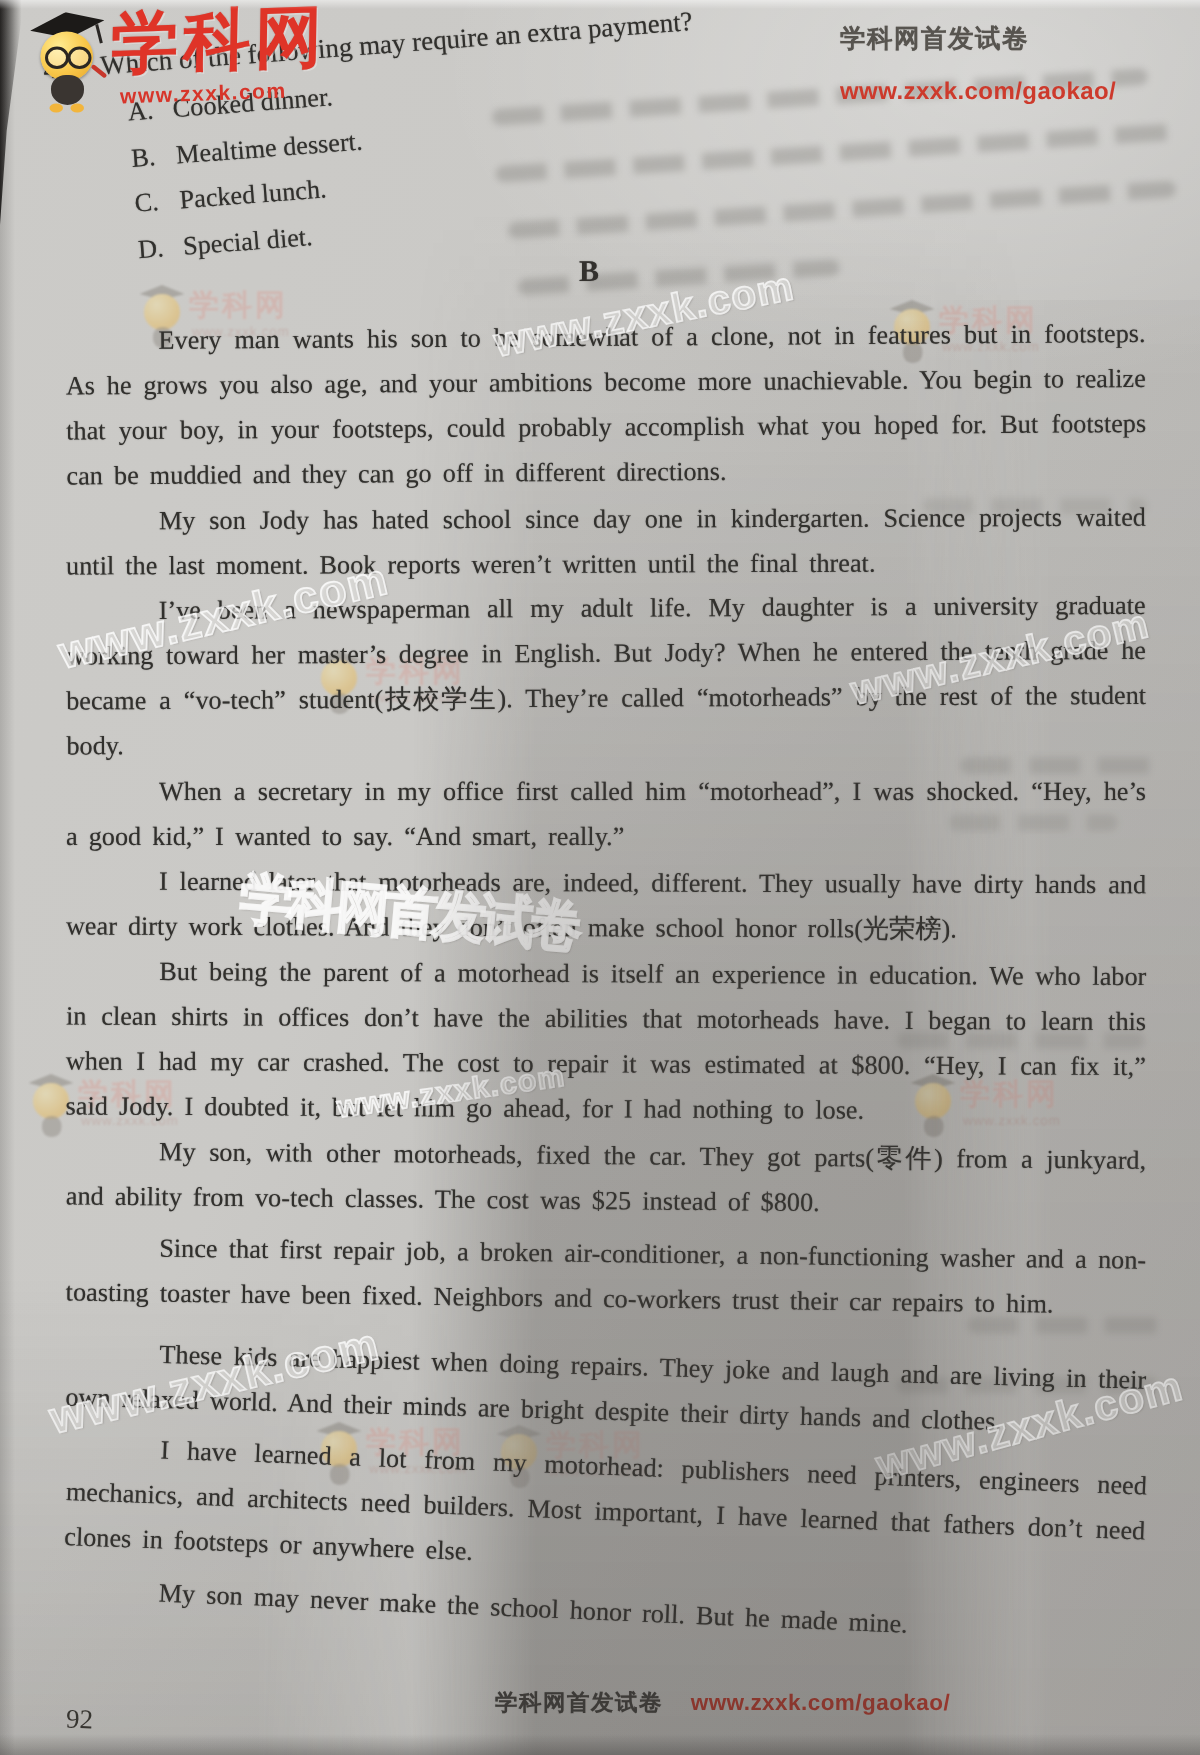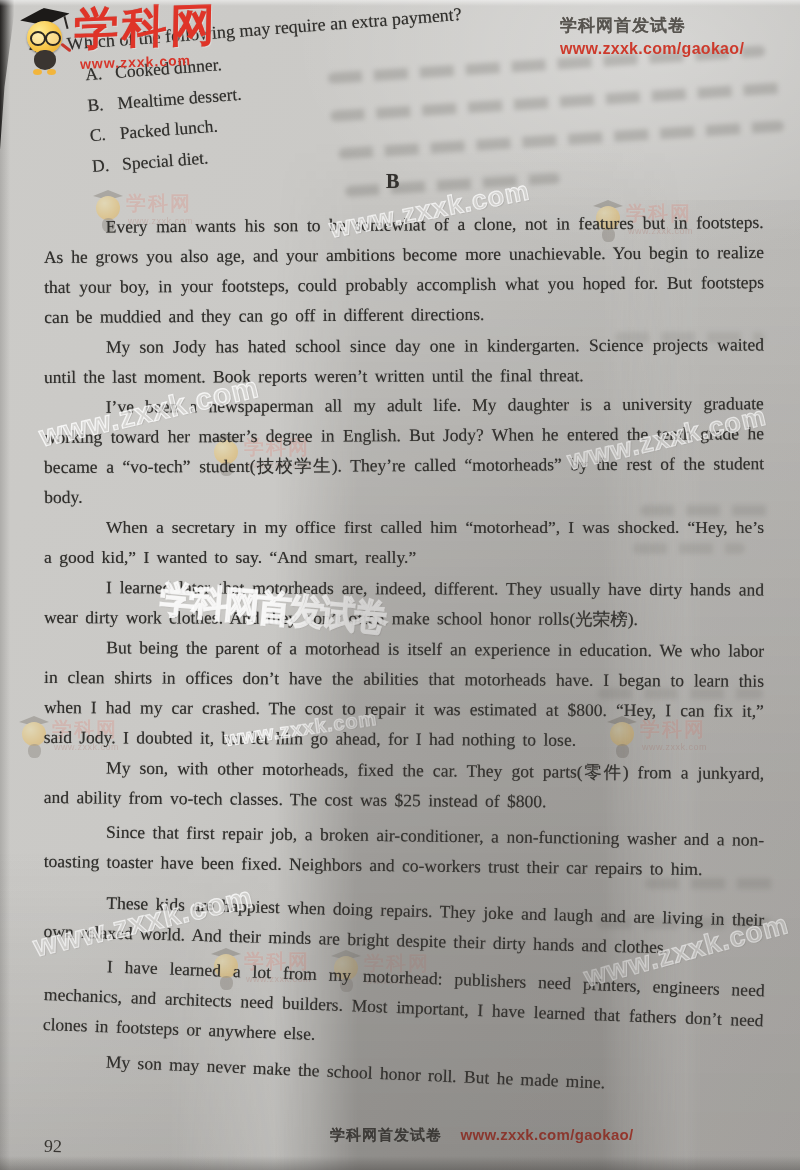--- a/index.html
+++ b/index.html
@@ -75,21 +75,21 @@
   .m-foot{position:absolute;top:61px;width:9px;height:6px;border-radius:50%;background:#f2b53c;}
   .m-foot.l{left:15px}.m-foot.r{left:29px}
   .brand-name{position:absolute;left:60px;top:0;font-family:"Liberation Sans",sans-serif;font-weight:900;
     font-size:45px;line-height:50px;letter-spacing:3px;color:#df3428;transform:rotate(-2deg) skewX(-3deg);
     text-shadow:1px 1px 0 rgba(255,255,255,.35), 0 0 1px rgba(120,20,10,.4);}
   .brand-url{position:absolute;left:66px;top:52px;font-family:"Liberation Sans",sans-serif;font-weight:bold;
     font-size:14px;color:#d7352a;letter-spacing:1px;transform:rotate(-2deg);}
   
   .release{position:absolute;z-index:10;font-family:"Liberation Sans",sans-serif;font-weight:bold;}
   .release .r-title{display:block;font-size:17px;color:#57544f;letter-spacing:1px;text-shadow:0 0 .5px rgba(87,84,79,.6);}
-  .release .r-url{display:block;font-size:16px;color:#cd3a2c;margin-top:3px;letter-spacing:.3px;}
+  .release .r-url{display:block;font-size:16px;color:#cd3a2c;margin-top:16px;letter-spacing:.3px;}
   .release.top{left:560px;top:14px;}
   .release.bottom{left:330px;top:1126px;}
   .release.bottom .r-title{display:inline;font-size:15px;color:#3f3d3a;}
   .release.bottom .r-url{display:inline;font-size:15px;color:#b5372b;margin-left:14px;}
   .pagenum{position:absolute;left:44px;top:1136px;z-index:10;font-size:18px;color:#35332f;transform:rotate(2deg);}
   
   .wm{position:absolute;z-index:25;font-family:"Liberation Sans",sans-serif;font-weight:bold;
     color:rgba(228,226,222,.18);-webkit-text-stroke:1.2px rgba(255,255,255,.78);
     text-shadow:0 0 1px rgba(255,255,255,.45), 1px 1px 1px rgba(90,86,82,.25);
     letter-spacing:1px;transform-origin:left center;white-space:nowrap;}

